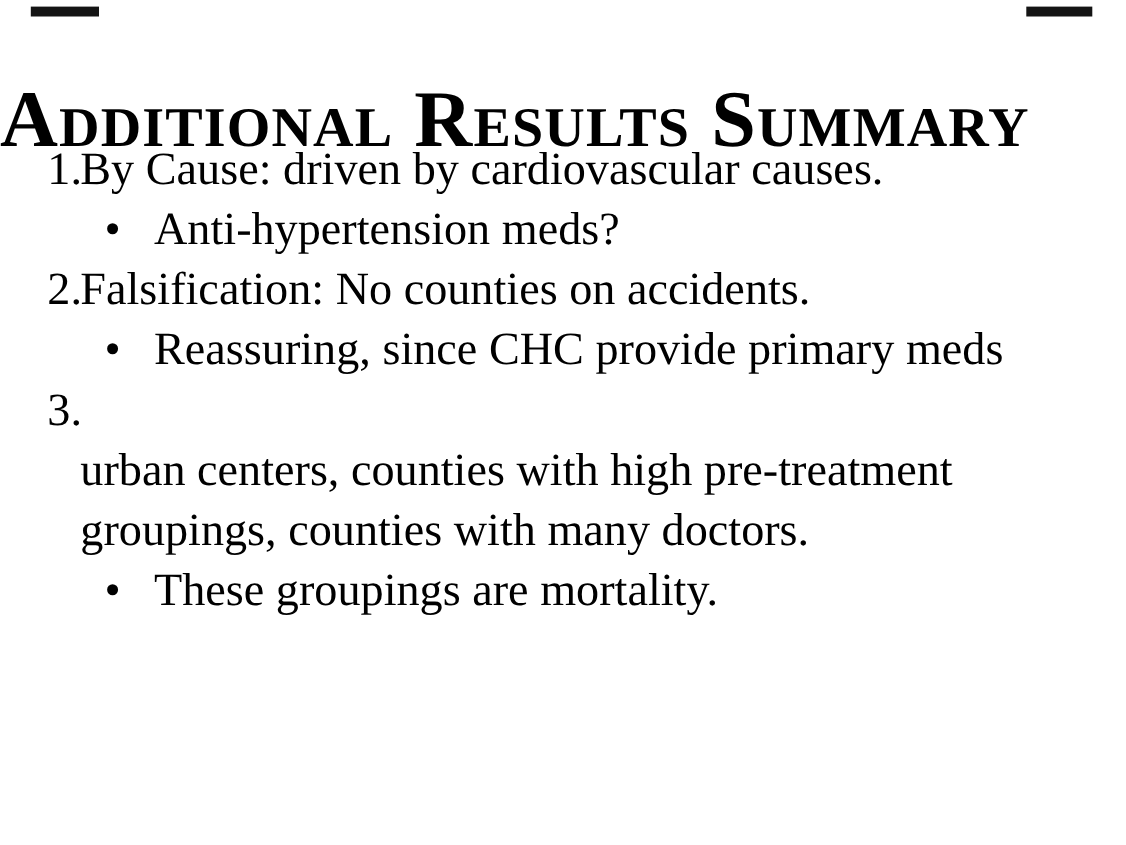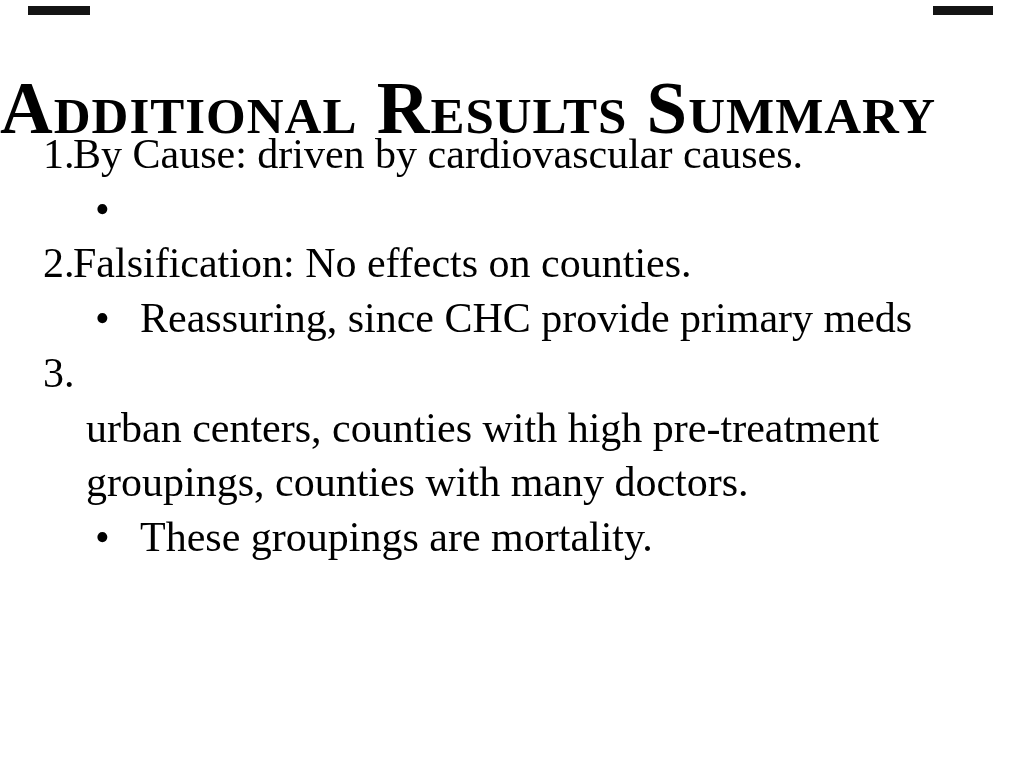--- a/index.html
+++ b/index.html
@@ -39,46 +39,47 @@
     width: 962px;
     font-size: 42px;
     line-height: 54.7px;
     white-space: nowrap;
   }
   .row { display: flex; }
   .row .marker { flex: 0 0 auto; }
   .row.num  .marker { width: 30px; }
   .row.bullet { margin-left: 52px; }
   .row.bullet .marker { width: 45px; }
-  .row.cont { margin-left: 43px; }
+  .row.cont { margin-left: 30px; }
 </style>
 </head>
 <body>
 
 <div class="slide">
 
   <div class="corner-mark left"></div>
   <div class="corner-mark right"></div>
 
   <h1 class="slide-title">Additional Results Summary</h1>
 
   <div class="body-text">
 
     <div class="row num">
       <span class="marker">1.</span>
       <span class="text">By Cause: driven by cardiovascular causes.</span>
     </div>
 
     <div class="row bullet">
       <span class="marker">•</span>
+      <span class="text">Anti-hypertension meds?</span>
     </div>
 
     <div class="row num">
       <span class="marker">2.</span>
-      <span class="text">Falsification: No effects on counties.</span>
+      <span class="text">Falsification: No counties on accidents.</span>
     </div>
 
     <div class="row bullet">
       <span class="marker">•</span>
       <span class="text">Reassuring, since CHC provide primary meds</span>
     </div>
 
     <div class="row num">
       <span class="marker">3.</span>
     </div>

